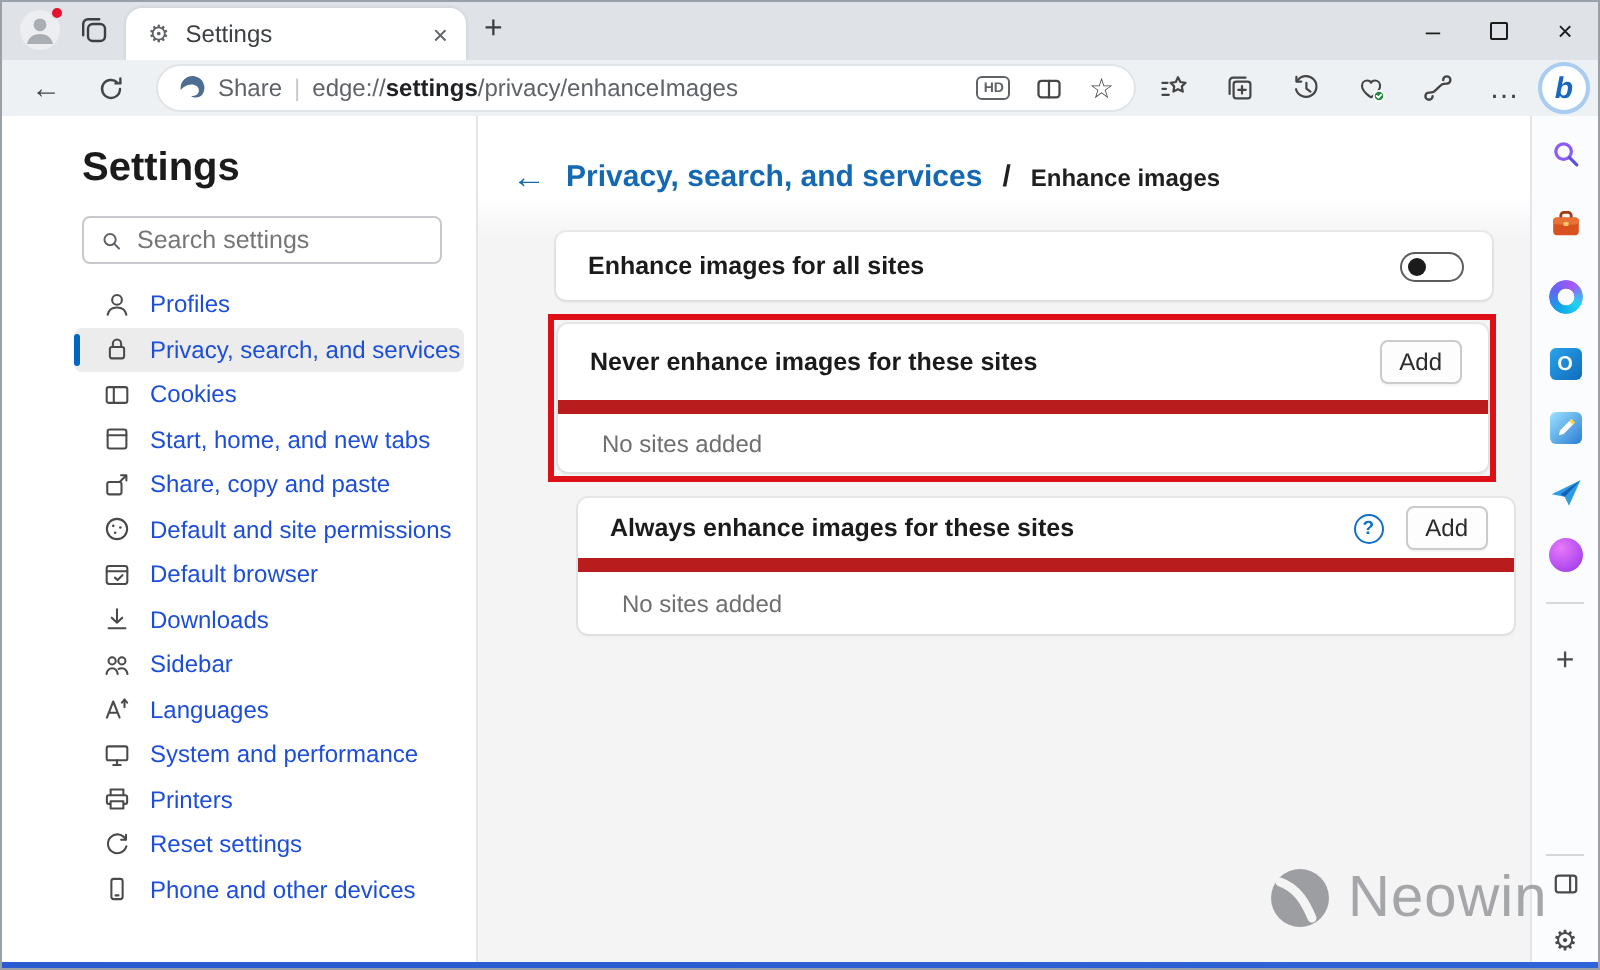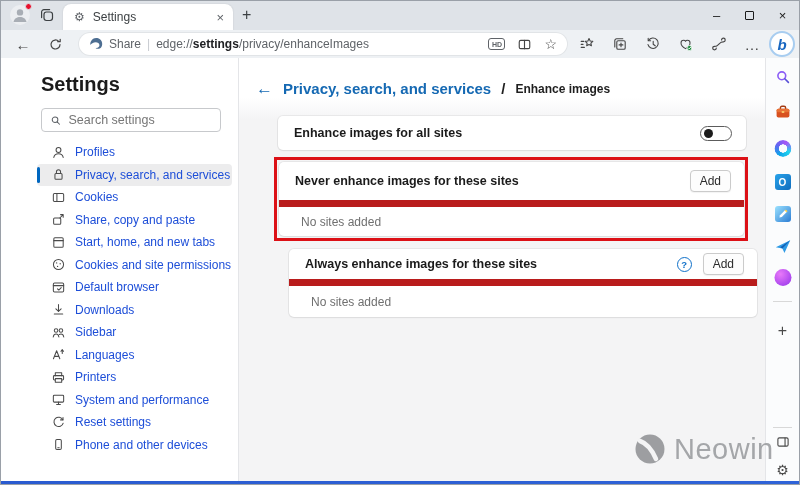--- a/index.html
+++ b/index.html
@@ -264,43 +264,43 @@
 
         <div class="navitem">
           <svg width="15" height="15" viewBox="0 0 16 16" fill="none" stroke="#4a4a4a" stroke-width="1.1" stroke-linecap="round">
             <rect x="2.5" y="3.8" width="11" height="8.4" rx="1.2"></rect>
               <line x1="6.3" y1="3.8" x2="6.3" y2="12.2"></line>
           </svg>
           <span>Cookies</span>
         </div>
 
         <div class="navitem">
+          <svg width="15" height="15" viewBox="0 0 16 16" fill="none" stroke="#4a4a4a" stroke-width="1.1" stroke-linecap="round">
+            <rect x="3" y="2.9" width="10" height="10.2" rx="1.2"></rect>
+              <line x1="3" y1="6" x2="13" y2="6"></line>
+          </svg>
+          <span>Start, home, and new tabs</span>
+        </div>
+
+        <div class="navitem">
           <svg width="15" height="15" viewBox="0 0 16 16" fill="none" stroke="#4a4a4a" stroke-width="1.1" stroke-linecap="round" stroke-linejoin="round">
             <rect x="2.8" y="6.4" width="7.6" height="6.6" rx="1.1"></rect>
               <path d="M9.4 6.4 13 2.8M13 2.8h-2.8M13 2.8v2.8"></path>
           </svg>
           <span>Share, copy and paste</span>
-        </div>
-
-        <div class="navitem">
-          <svg width="15" height="15" viewBox="0 0 16 16" fill="none" stroke="#4a4a4a" stroke-width="1.1" stroke-linecap="round">
-            <rect x="3" y="2.9" width="10" height="10.2" rx="1.2"></rect>
-              <line x1="3" y1="6" x2="13" y2="6"></line>
-          </svg>
-          <span>Start, home, and new tabs</span>
         </div>
 
         <div class="navitem">
           <svg width="15" height="15" viewBox="0 0 16 16" fill="none" stroke="#4a4a4a" stroke-width="1.1" stroke-linecap="round">
             <circle cx="8" cy="8" r="5.4"></circle>
             <circle cx="6" cy="6.3" r=".7" fill="#4a4a4a" stroke="none"></circle>
               <circle cx="9.8" cy="7.2" r=".7" fill="#4a4a4a" stroke="none"></circle>
               <circle cx="7" cy="10" r=".7" fill="#4a4a4a" stroke="none"></circle>
           </svg>
-          <span>Cookies and site permissions</span>
+          <span>Default and site permissions</span>
         </div>
 
         <div class="navitem">
           <svg width="15" height="15" viewBox="0 0 16 16" fill="none" stroke="#4a4a4a" stroke-width="1.1" stroke-linecap="round" stroke-linejoin="round">
             <rect x="2.5" y="3.2" width="11" height="9.6" rx="1.3"></rect>
               <line x1="2.5" y1="6" x2="13.5" y2="6"></line>
               <path d="M6.9 9.4l1.4 1.3 2.6-2.6"></path>
           </svg>
           <span>Default browser</span>
         </div>
@@ -325,34 +325,34 @@
         <div class="navitem">
           <svg width="15" height="15" viewBox="0 0 16 16" fill="none" stroke="#4a4a4a" stroke-width="1.1" stroke-linecap="round" stroke-linejoin="round">
             <path d="M2.6 12.6 6 4l3.4 8.6M3.8 10h4.4"></path>
               <path d="M10.6 4.6 12 3l1.4 1.6"></path>
               <path d="M12 3v4"></path>
           </svg>
           <span>Languages</span>
         </div>
 
         <div class="navitem">
+          <svg width="15" height="15" viewBox="0 0 16 16" fill="none" stroke="#4a4a4a" stroke-width="1.1" stroke-linecap="round">
+            <rect x="2.5" y="3.4" width="11" height="7.4" rx="1"></rect>
+              <path d="M6 13.3h4M8 10.8v2.5"></path>
+          </svg>
+          <span>System and performance</span>
+        </div>
+
+        <div class="navitem">
           <svg width="15" height="15" viewBox="0 0 16 16" fill="none" stroke="#4a4a4a" stroke-width="1.1" stroke-linecap="round" stroke-linejoin="round">
             <path d="M4.6 6V2.9h6.8V6"></path>
               <rect x="2.6" y="6" width="10.8" height="4.6" rx="1"></rect>
               <rect x="4.6" y="9.2" width="6.8" height="3.9" fill="#ffffff"></rect>
           </svg>
           <span>Printers</span>
-        </div>
-
-        <div class="navitem">
-          <svg width="15" height="15" viewBox="0 0 16 16" fill="none" stroke="#4a4a4a" stroke-width="1.1" stroke-linecap="round">
-            <rect x="2.5" y="3.4" width="11" height="7.4" rx="1"></rect>
-              <path d="M6 13.3h4M8 10.8v2.5"></path>
-          </svg>
-          <span>System and performance</span>
         </div>
 
         <div class="navitem">
           <svg width="15" height="15" viewBox="0 0 16 16" fill="none" stroke="#4a4a4a" stroke-width="1.1" stroke-linecap="round" stroke-linejoin="round">
             <path d="M12.6 5A5 5 0 1 0 13 8.7"></path>
               <path d="M12.8 2.6v2.6h-2.6"></path>
           </svg>
           <span>Reset settings</span>
         </div>
 

